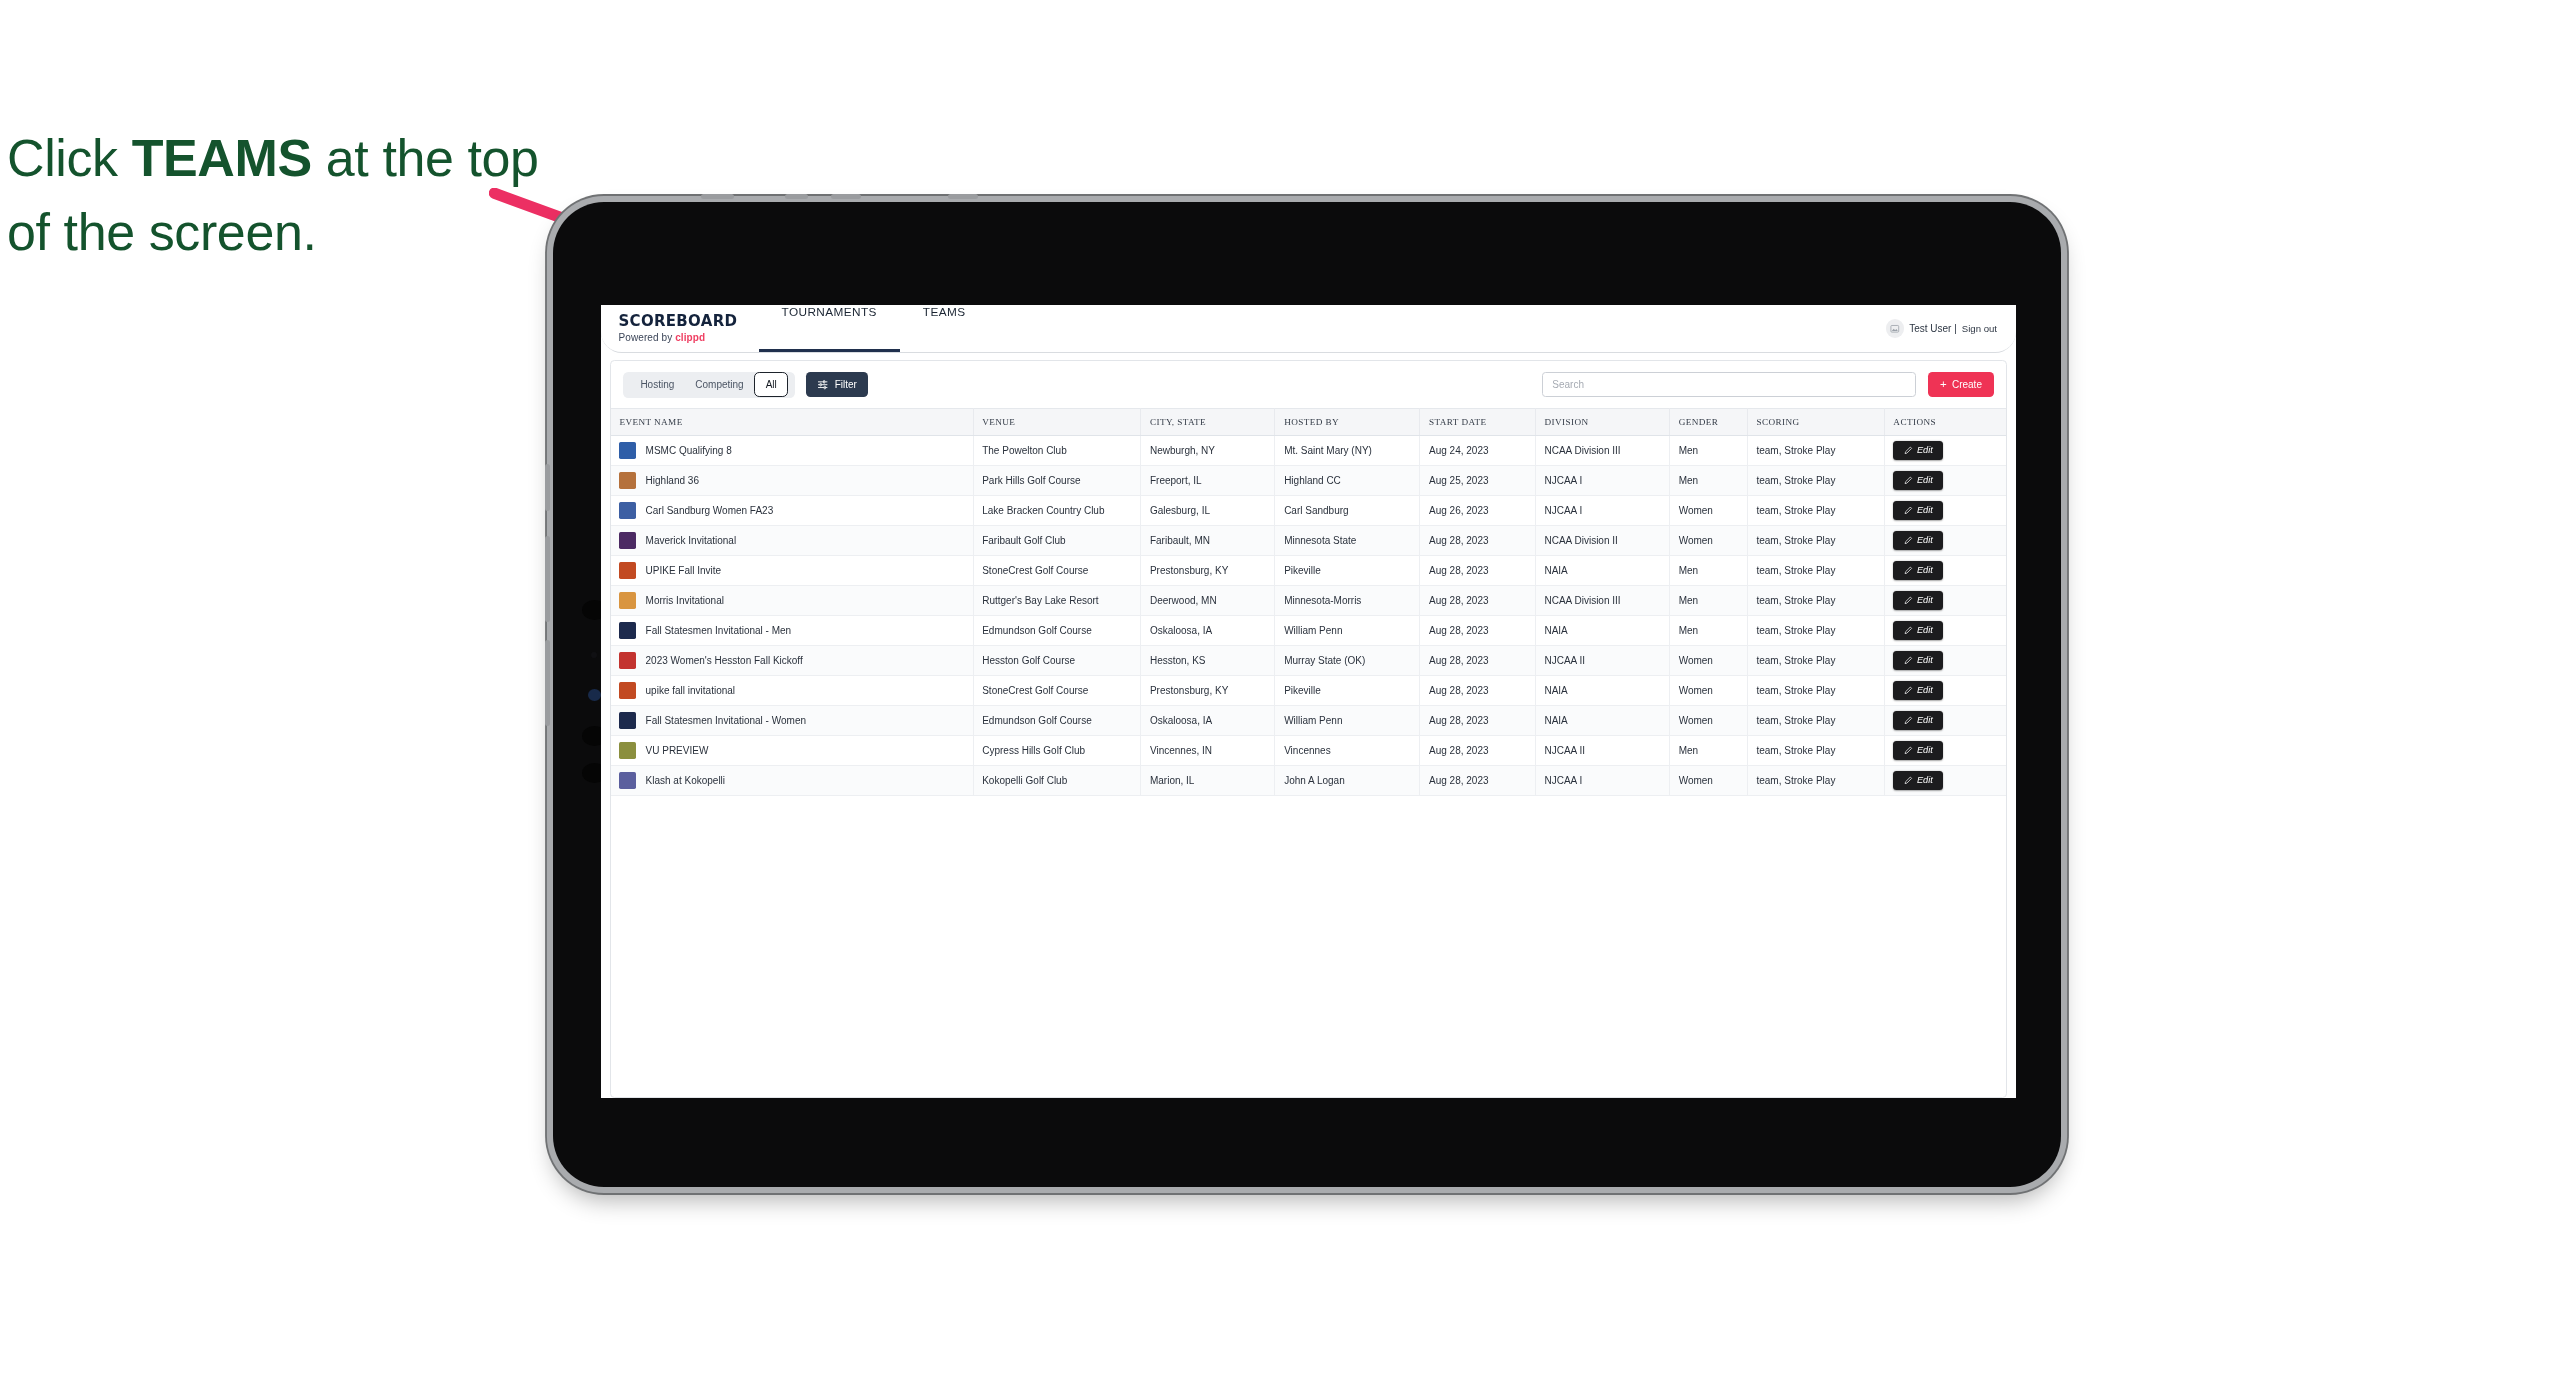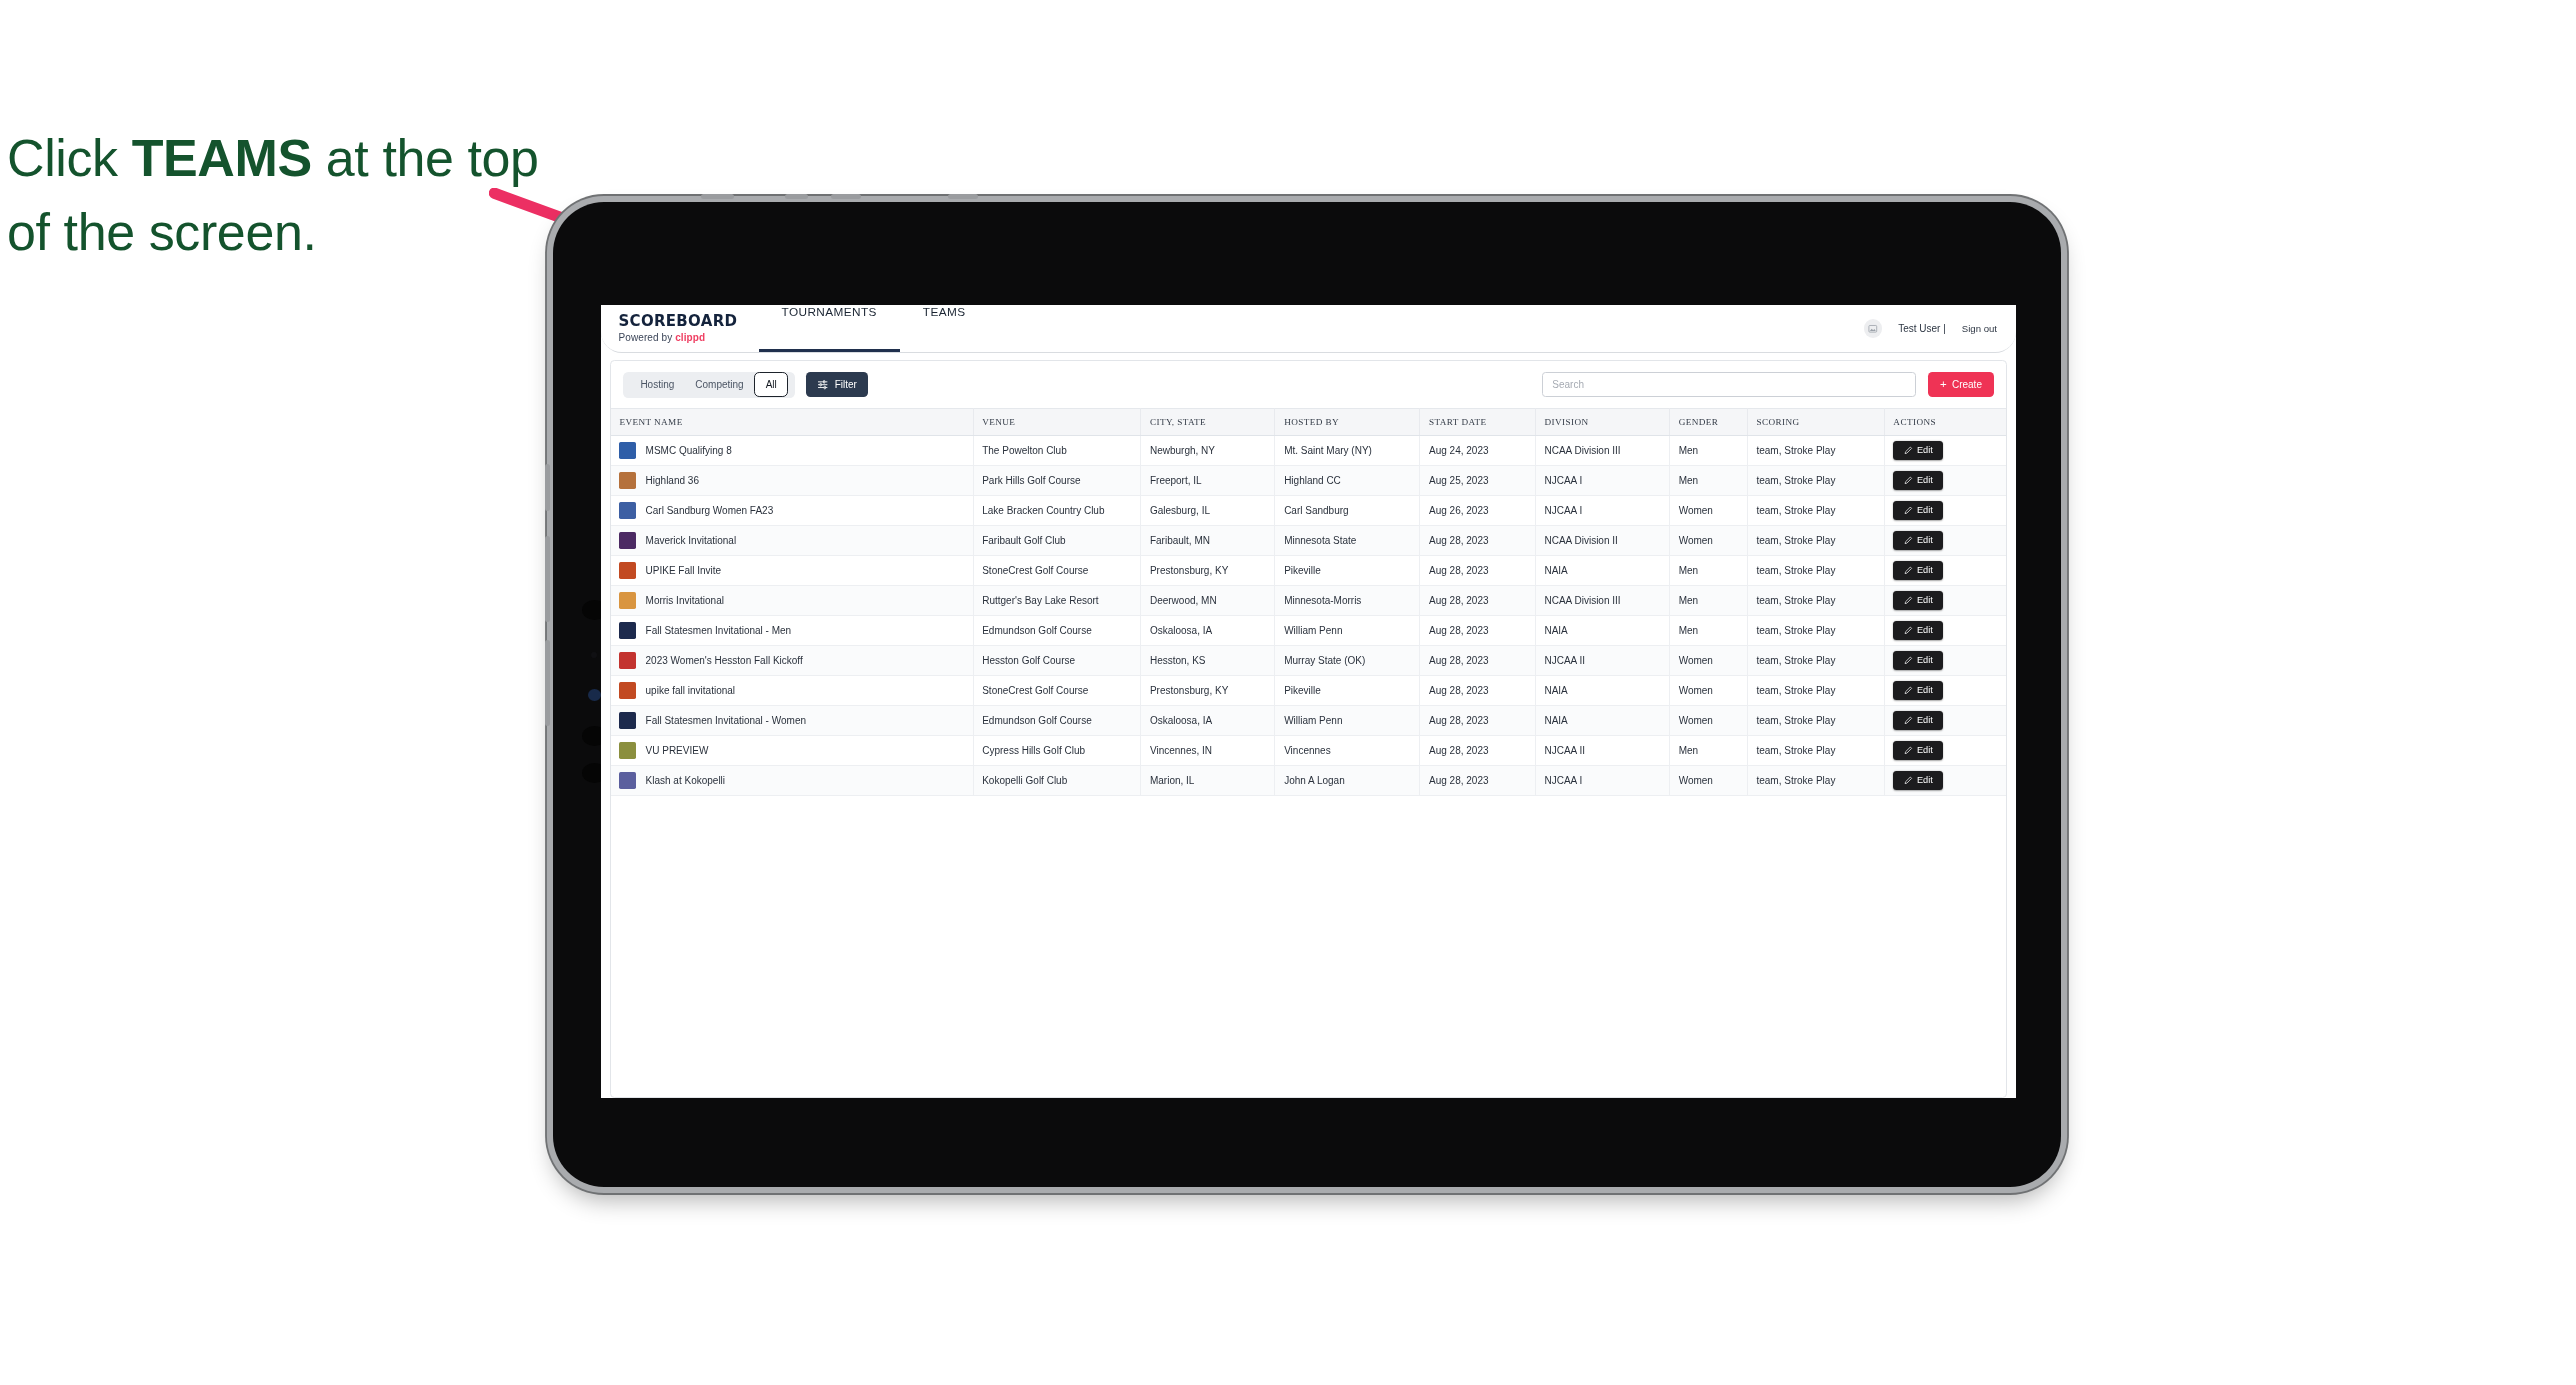--- a/index.html
+++ b/index.html
@@ -151,21 +151,21 @@
     content: "";
     position: absolute;
     left: 0; right: 0; bottom: 0;
     height: 2.6px;
     background: #20304d;
   }
   .navbar-right {
     margin-left: auto;
     display: flex;
     align-items: center;
-    gap: 16px;
+    gap: 5px;
     padding-right: 19px;
     font-size: 10px;
     color: #2d3643;
   }
   .avatar {
     width: 18.3px; height: 18.3px;
     border-radius: 50%;
     background: #edeef0;
     display: flex; align-items: center; justify-content: center;
     color: #8a8f98;
@@ -305,20 +305,21 @@
   }
   .edit-btn {
     display: inline-flex; align-items: center; gap: 4.4px;
     background: #1c1c1e;
     color: #ffffff;
     border-radius: 3.5px;
     font-size: 9.2px;
     padding: 4.4px 10.5px;
     cursor: pointer;
     box-shadow: 0 0.9px 1.7px rgba(0,0,0,0.35);
+    font-style: italic;
   }
   .pencil { width: 8.7px; height: 8.7px; }
 
   col.c-event   { width: 27.0%; }
   col.c-venue   { width: 12.5%; }
   col.c-city    { width: 10.0%; }
   col.c-host    { width: 10.8%; }
   col.c-date    { width: 8.6%; }
   col.c-div     { width: 10.0%; }
   col.c-gender  { width: 5.8%; }

